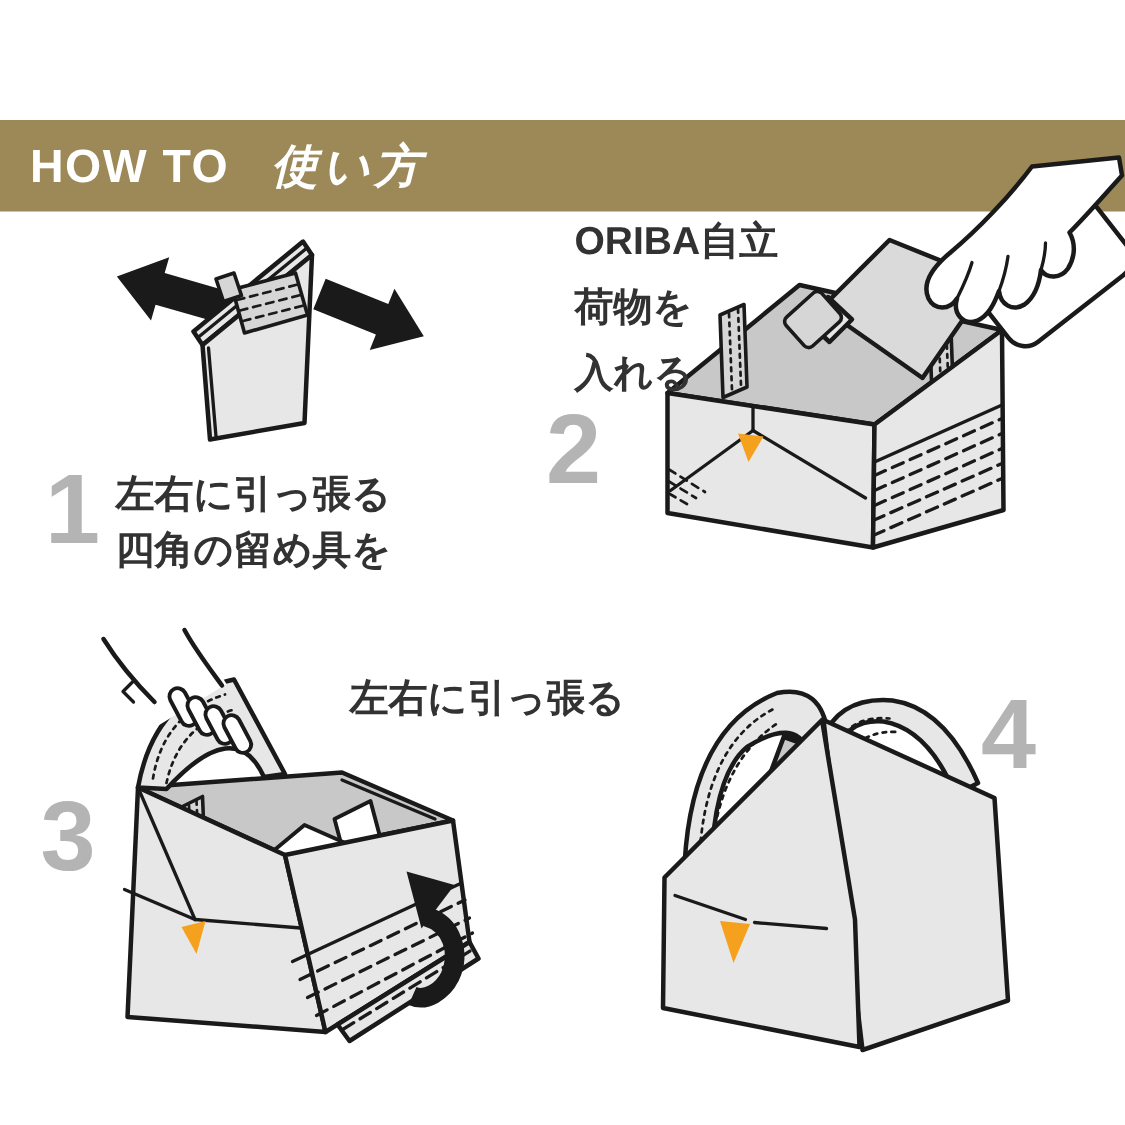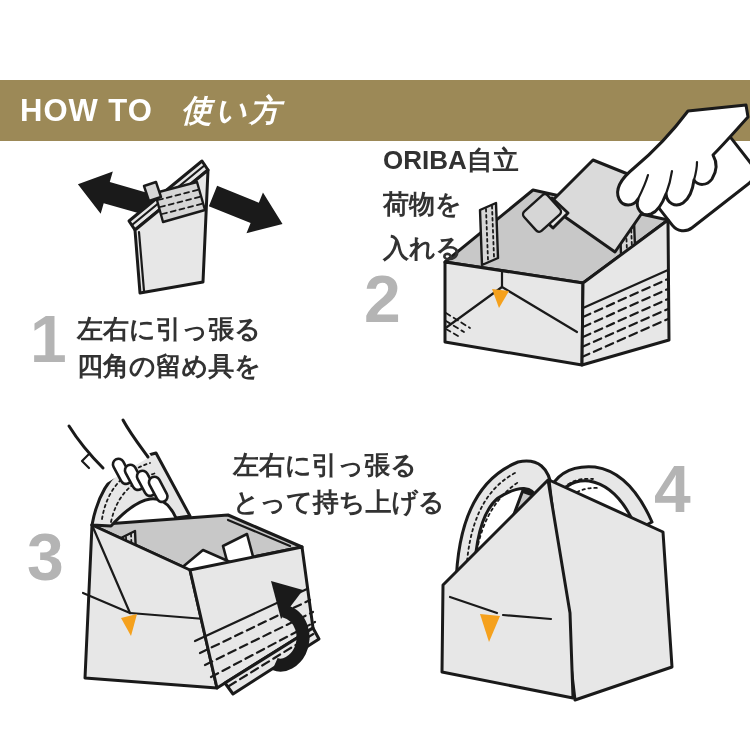--- a/index.html
+++ b/index.html
@@ -181,21 +181,20 @@
       </g>
       <g>
         <path class="arrowCurve" d="M 231,185 C 249,190 254,210 247,225 C 242,235 231,242 222,238"></path>
         <polygon class="blk" points="218,155 250,164 228,193"></polygon>
       </g>
     </g>
   </svg>
   <div class="step-number" style="left:27px;top:524px">3</div>
   <div class="caption" style="left:233px;top:447px">
     <div>左右に引っ張る</div>
-    <div>とって持ち上げる</div>
   </div>
 
   <svg style="left:426px;top:446px" width="304" height="292" viewBox="0 0 304 292">
     <g>
       <polygon class="fM" points="97,44 149,62 134,104 84,79"></polygon>
       <path class="o2" d="M 97,46 L 142,62"></path>
       <path class="o2" d="M 88,78 L 128,93"></path>
       <polygon class="fW2" points="107,98 121,97 114,113"></polygon>
       <g>
         <path class="fL" d="M 30,141 Q 32,40 92,16 Q 122,10 126,44 L 112,54 Q 104,32 72,52 Q 48,72 48,143 Z"></path>

